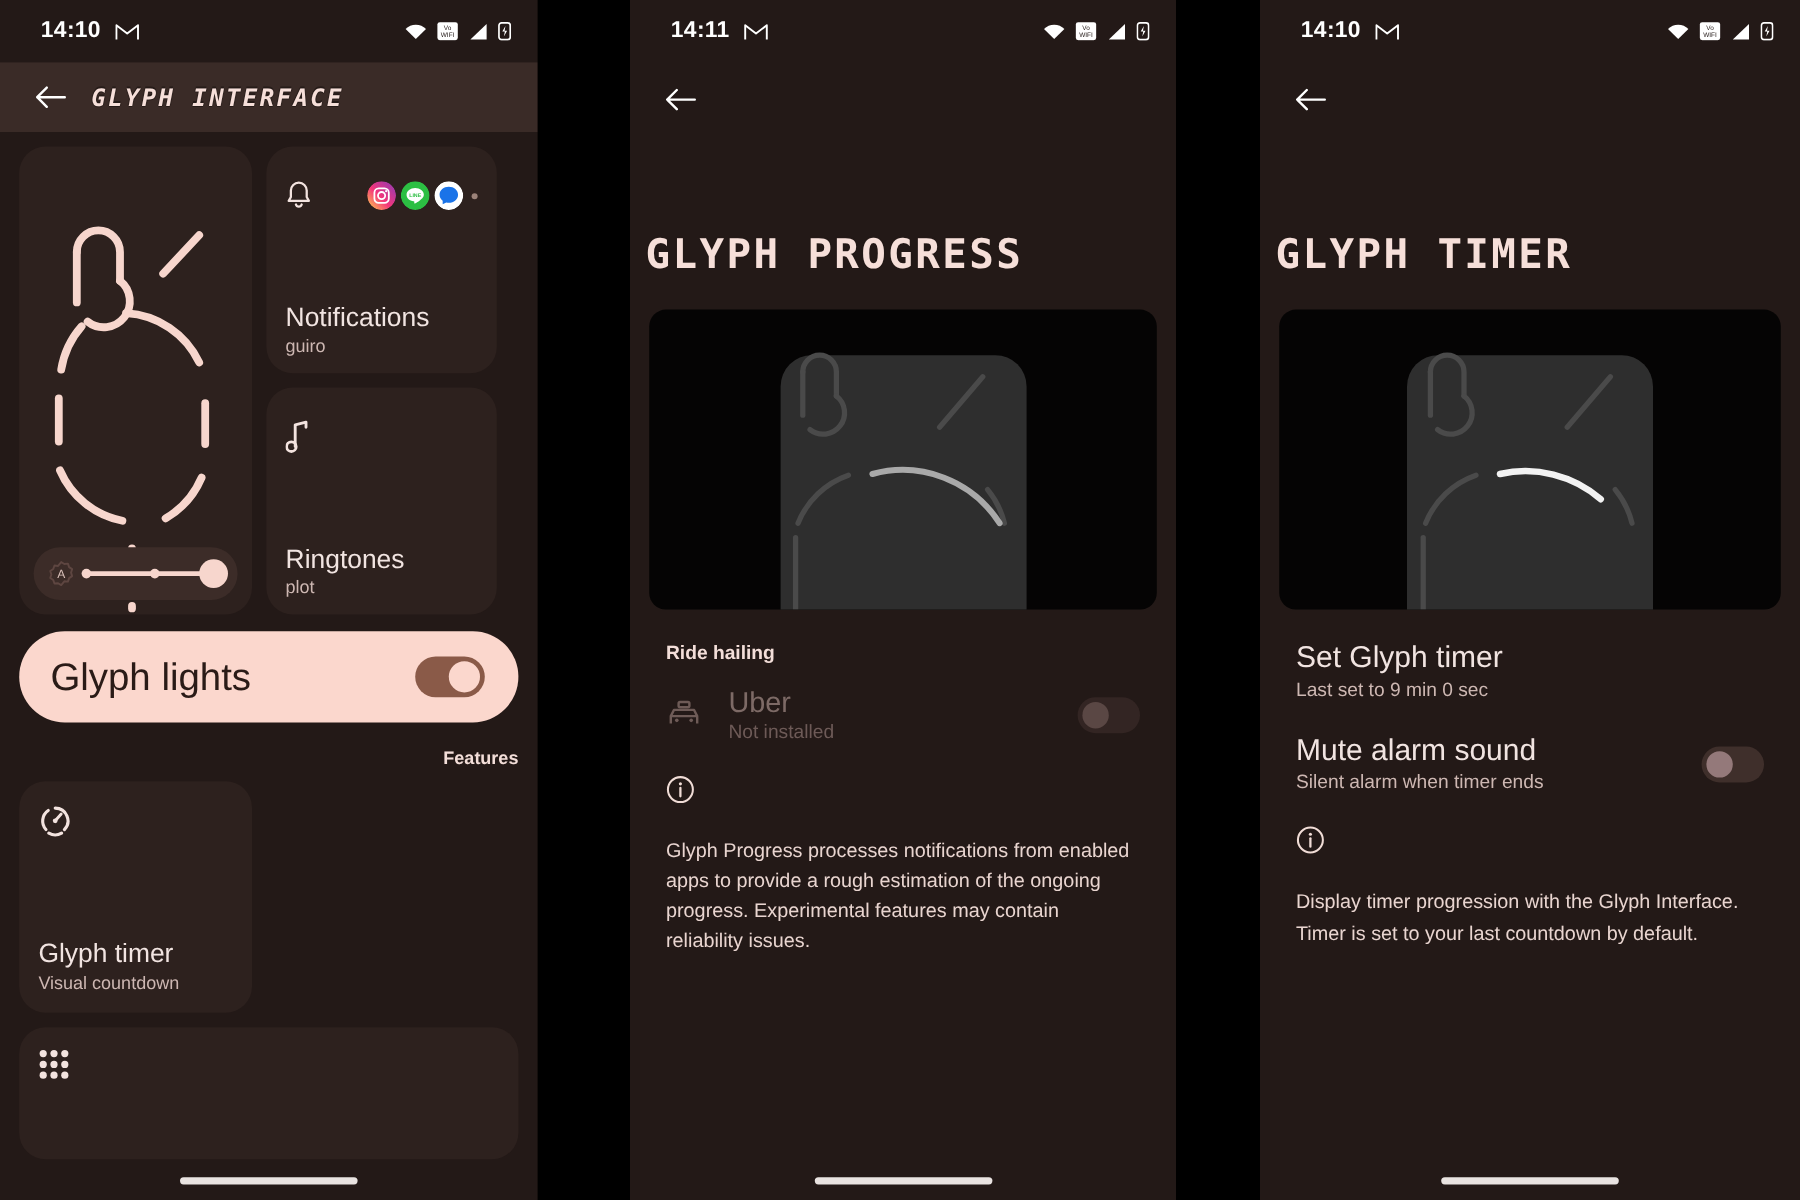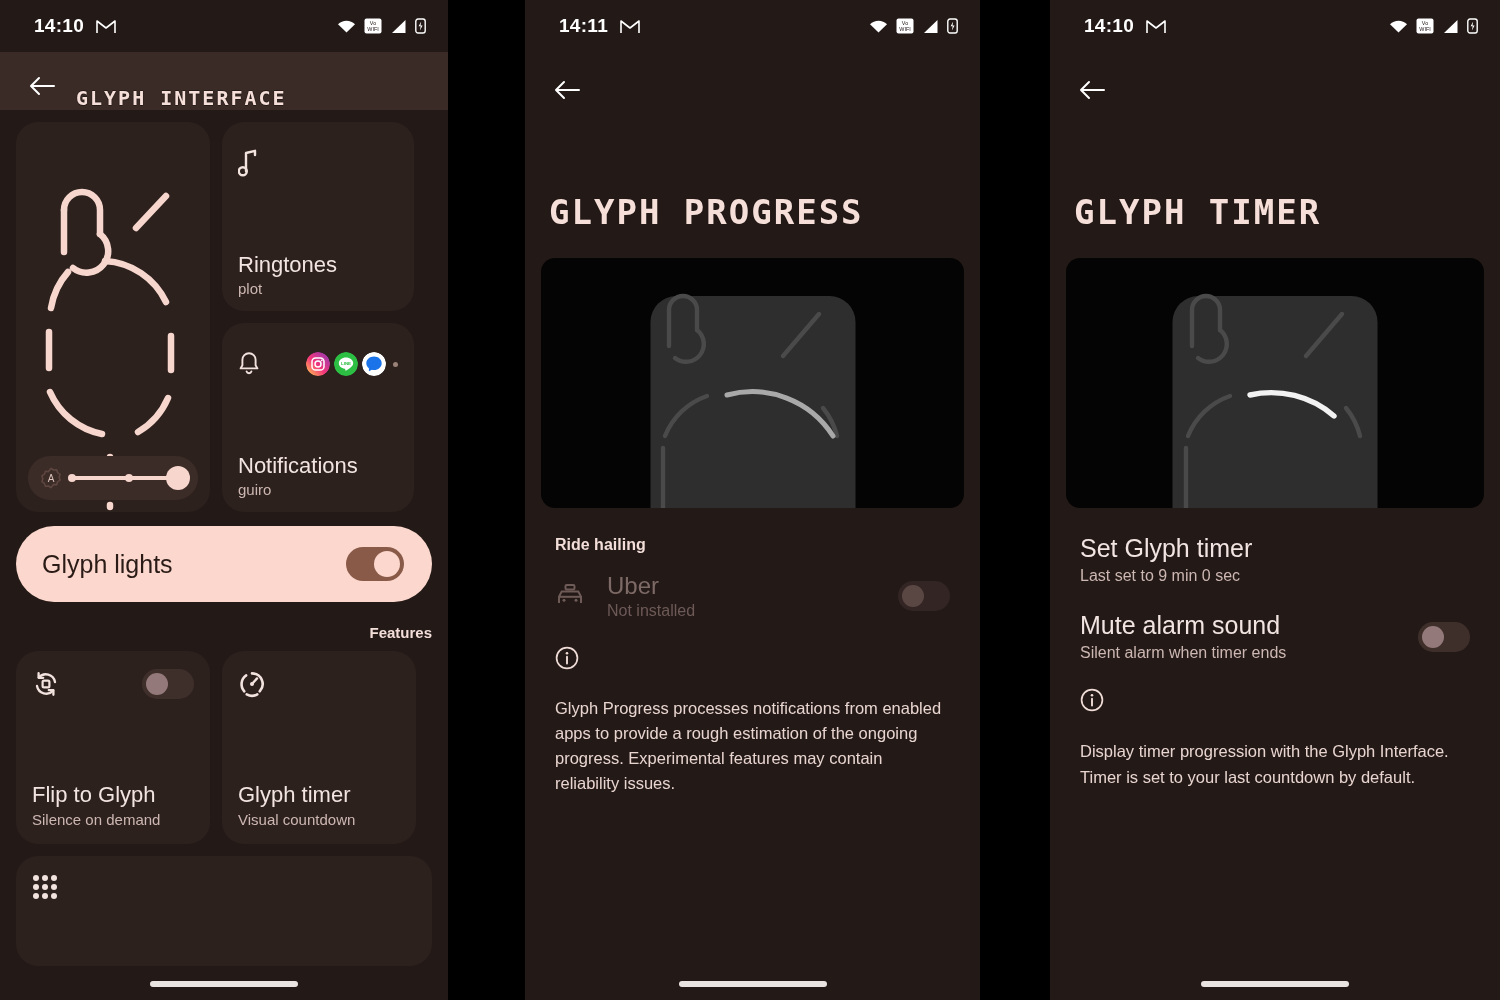--- a/index.html
+++ b/index.html
@@ -23,37 +23,37 @@
     height: 52px; display: flex; align-items: center;
     justify-content: space-between; padding: 0 22px 0 34px;
     color: #ffffff;
   }
   .sb-left { display: flex; align-items: center; gap: 12px; }
   .sb-time { font-size: 19px; font-weight: 700; letter-spacing: .3px; }
   .sb-right { display: flex; align-items: center; gap: 8px; }
   .ico { display: block; }
 
   
-  .appbar { height: 62px; display: flex; align-items: flex-end; padding: 0 0 0 18px; }
+  .appbar { height: 62px; display: flex; align-items: center; padding: 0 0 0 18px; font-style: italic; }
   .back { width: 48px; height: 48px; display: flex; align-items: center; justify-content: center; }
   .p1 .appbar { background: #3a2b27; height: 58px; }
 
   
   .dotfont {
     font-family: "DejaVu Sans Mono", monospace;
     font-weight: 700;
     color: #f6dfd9;
     letter-spacing: 2px;
     text-shadow:
        0 1px 0 rgba(35,25,23,.9), 0 -1px 0 rgba(35,25,23,.9),
        1px 0 0 rgba(35,25,23,.35), -1px 0 0 rgba(35,25,23,.35);
   }
   .p1 .bartitle { font-size: 20px; margin-left: 10px; }
 
-  .bigtitle { font-size: 34px; padding-left: 24px; }
+  .bigtitle { font-size: 34px; padding-left: 13px; }
   .p2 .bigtitle { margin-top: 78px; }
   .p3 .bigtitle { margin-top: 78px; }
 
   
   .p1 .body { padding: 0 16px; }
   .grid-top { display: flex; gap: 12px; margin-top: 12px; }
   .card { background: #2d211e; border-radius: 22px; }
 
   .preview-card {
     width: 194px; height: 390px; position: relative;
@@ -80,21 +80,21 @@
 
   .app-icons { display: flex; align-items: center; gap: 4px; }
   .app-icon { width: 24px; height: 24px; border-radius: 50%; display: block; }
   .more-dot { width: 5px; height: 5px; border-radius: 50%; background: #9b8279; margin-left: 3px; }
 
   .lights-card {
     margin-top: 14px; height: 76px; background: #fbd7cd; border-radius: 38px;
     display: flex; align-items: center; justify-content: space-between;
     padding: 0 28px 0 26px;
   }
-  .lights-label { color: #2a1b17; font-size: 25px; }
+  .lights-label { color: #2a1b17; font-size: 32px; }
   .toggle { border-radius: 999px; position: relative; flex: 0 0 auto; }
   .toggle.on { width: 58px; height: 34px; background: #8a5a48; }
   .toggle.on .knob { position: absolute; top: 4px; right: 4px; width: 26px; height: 26px; border-radius: 50%; background: #fbd7cd; }
   .toggle.off { width: 52px; height: 30px; background: #3f2f2b; }
   .toggle.off .knob { position: absolute; top: 4px; left: 4px; width: 22px; height: 22px; border-radius: 50%; background: #94797a; }
 
   .section-label { color: #f3ded9; font-size: 15px; font-weight: 700; margin: 22px 0 10px 8px; text-align: right; }
 
   .feat-row { display: flex; gap: 12px; }
   .feat-card { width: 194px; height: 193px; padding: 16px; display: flex; flex-direction: column; }
@@ -214,32 +214,20 @@
             </svg>
             <div class="slider-track">
               <span class="slider-dot" style="left:0"></span>
               <span class="slider-dot" style="left:50%"></span>
               <span class="slider-thumb"></span>
             </div>
           </div>
         </div>
 
         <div class="right-col">
-
-          <div class="card mini-card">
-            <div class="mini-top">
-              <svg width="22" height="28" viewBox="0 0 22 28">
-                <path d="M8 22V4l9-2.2V6" fill="none" stroke="#f3e3df" stroke-width="2.4" stroke-linecap="round" stroke-linejoin="round"></path>
-                <circle cx="4.8" cy="22.2" r="4" fill="none" stroke="#f3e3df" stroke-width="2.4"></circle>
-              </svg>
-            </div>
-            <div class="mini-spacer"></div>
-            <div class="mini-title">Ringtones</div>
-            <div class="mini-sub">plot</div>
-          </div>
 
           <div class="card mini-card">
             <div class="mini-top">
               <svg width="22" height="26" viewBox="0 0 22 26">
                 <path d="M11 2.2a6.6 6.6 0 0 1 6.6 6.6v5.4l1.8 3.2H2.6l1.8-3.2V8.8A6.6 6.6 0 0 1 11 2.2Z" fill="none" stroke="#f3e3df" stroke-width="1.9" stroke-linejoin="round"></path>
                 <path d="M8.6 20.4a2.5 2.5 0 0 0 4.8 0" fill="none" stroke="#f3e3df" stroke-width="1.9" stroke-linecap="round"></path>
               </svg>
               <div class="app-icons">
                 <svg class="app-icon" viewBox="0 0 24 24">
                   <defs>
@@ -264,50 +252,46 @@
                   <path d="M12 4.6c-4.3 0-7.7 2.9-7.7 6.6 0 2 1 3.8 2.6 5v3.1l3-1.6c.7.2 1.4.3 2.1.3 4.3 0 7.7-3 7.7-6.8 0-3.7-3.4-6.6-7.7-6.6Z" fill="#1a73e8"></path>
                 </svg>
                 <span class="more-dot"></span>
               </div>
             </div>
             <div class="mini-spacer"></div>
             <div class="mini-title">Notifications</div>
             <div class="mini-sub">guiro</div>
           </div>
 
+          <div class="card mini-card">
+            <div class="mini-top">
+              <svg width="22" height="28" viewBox="0 0 22 28">
+                <path d="M8 22V4l9-2.2V6" fill="none" stroke="#f3e3df" stroke-width="2.4" stroke-linecap="round" stroke-linejoin="round"></path>
+                <circle cx="4.8" cy="22.2" r="4" fill="none" stroke="#f3e3df" stroke-width="2.4"></circle>
+              </svg>
+            </div>
+            <div class="mini-spacer"></div>
+            <div class="mini-title">Ringtones</div>
+            <div class="mini-sub">plot</div>
+          </div>
+
         </div>
       </div>
 
       <div class="lights-card">
         <span class="lights-label">Glyph lights</span>
         <span class="toggle on">
             <span class="knob"></span>
           </span>
       </div>
 
       <div class="section-label">Features</div>
 
       <div class="feat-row">
 
-        <div class="card feat-card">
-          <div class="feat-top">
-            <svg width="28" height="28" viewBox="0 0 28 28">
-              <path d="M23 12a9.4 9.4 0 0 0-16.2-4.6" fill="none" stroke="#f3e3df" stroke-width="2.3" stroke-linecap="round"></path>
-              <path d="M5 16a9.4 9.4 0 0 0 16.2 4.6" fill="none" stroke="#f3e3df" stroke-width="2.3" stroke-linecap="round"></path>
-              <path d="M6.6 3.2v4.6h4.6M21.4 24.8v-4.6h-4.6" fill="none" stroke="#f3e3df" stroke-width="2.3" stroke-linecap="round" stroke-linejoin="round"></path>
-              <rect x="10.6" y="10.6" width="6.8" height="6.8" rx="1.4" fill="none" stroke="#f3e3df" stroke-width="2.2"></rect>
-            </svg>
-            <span class="toggle off">
-                <span class="knob"></span>
-              </span>
-          </div>
-          <div class="feat-spacer"></div>
-          <div class="feat-title">Flip to Glyph</div>
-          <div class="feat-sub">Silence on demand</div>
-        </div>
 
         <div class="card feat-card">
           <div class="feat-top">
             <svg width="28" height="28" viewBox="0 0 28 28">
               <path d="M14 3.4a10.6 10.6 0 0 1 7.7 17.9" fill="none" stroke="#f3e3df" stroke-width="2.6" stroke-linecap="round"></path>
               <path d="M6.3 21.3A10.6 10.6 0 0 1 8.2 5.4" fill="none" stroke="#f3e3df" stroke-width="2.6" stroke-linecap="round"></path>
               <path d="M19.3 24.3a10.5 10.5 0 0 1-10.6 0" fill="none" stroke="#f3e3df" stroke-width="2.6" stroke-linecap="round"></path>
               <path d="M14 14 19 8.4" fill="none" stroke="#f3e3df" stroke-width="2.4" stroke-linecap="round"></path>
               <circle cx="14" cy="14" r="2" fill="#f3e3df"></circle>
             </svg>

